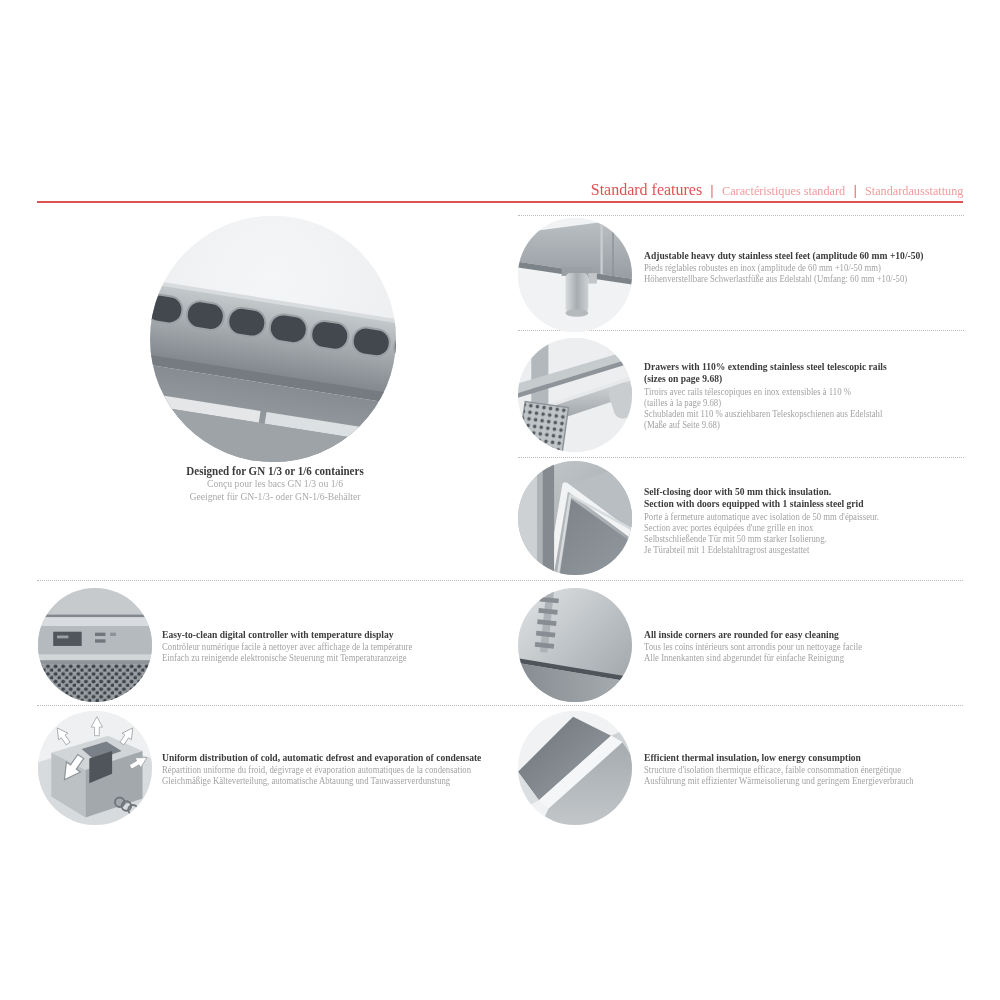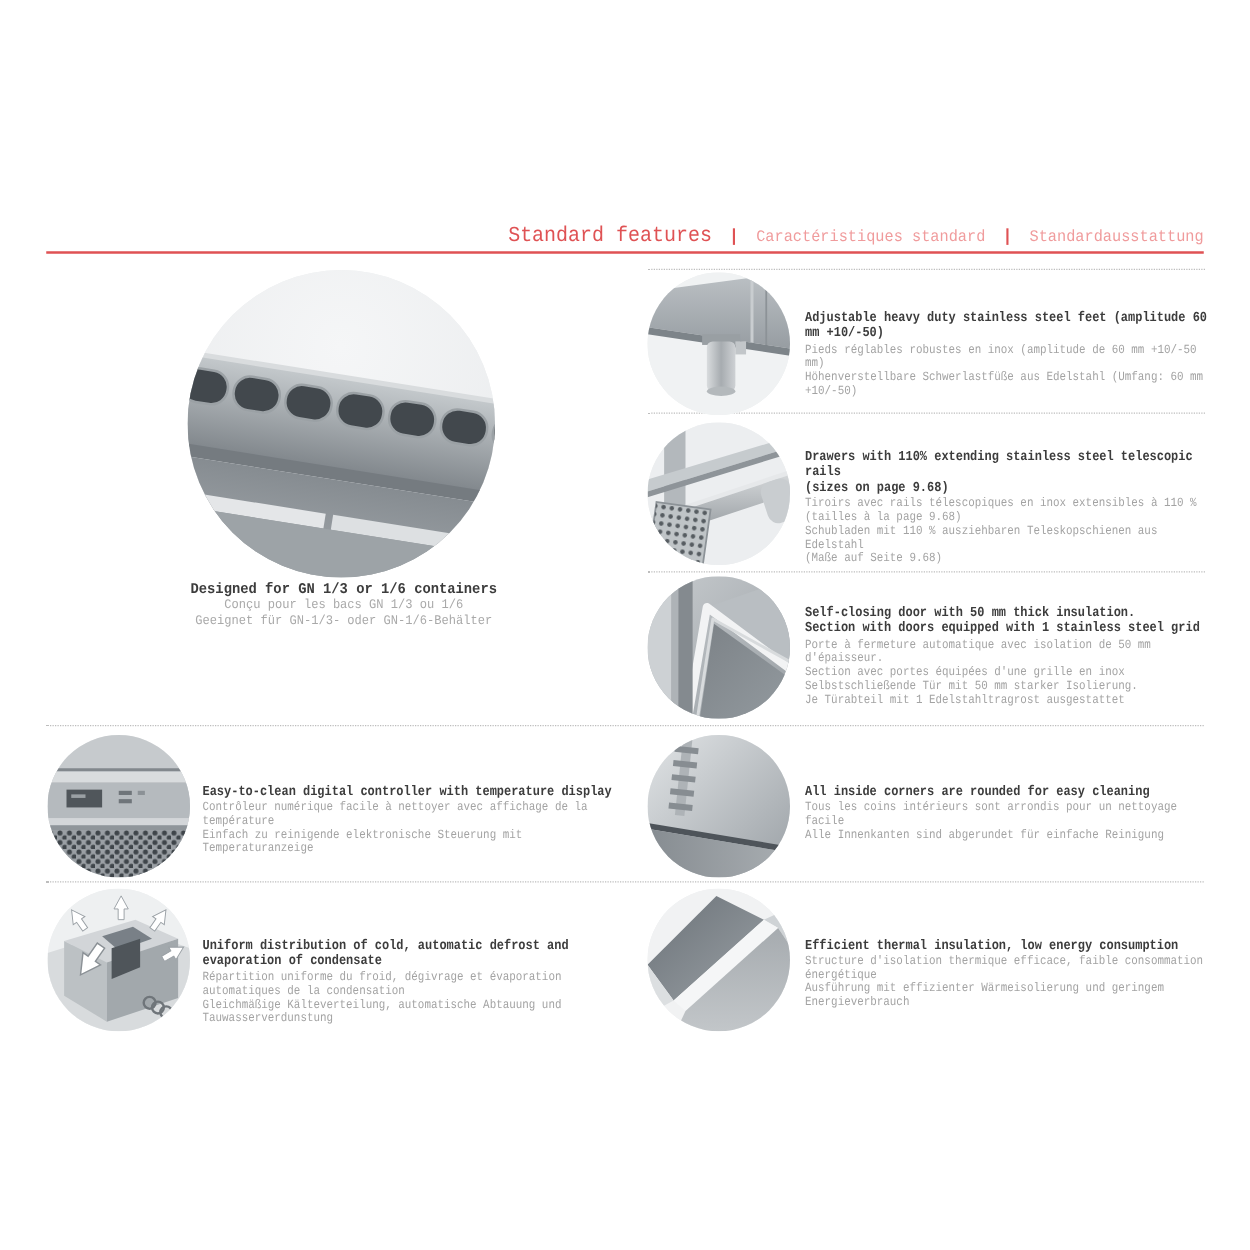--- a/index.html
+++ b/index.html
@@ -1,19 +1,19 @@
 <!DOCTYPE html>
 <html><head>
 <meta charset="utf-8">
 <style>
   :root{ --red:#df5254; --pink:#f09b9c; --dark:#3c3c3c; --sub:#a3a3a3; }
   *{box-sizing:border-box;}
   html,body{margin:0;padding:0;background:#fff;}
   .page{position:relative;width:1000px;height:1000px;background:#ffffff;
-        font-family:Liberation Mono, monospace;overflow:hidden;}
+        font-family:Liberation Serif, serif;overflow:hidden;}
 
   
   .header{position:absolute;top:180px;right:37px;white-space:nowrap;
           transform:scaleX(0.94);transform-origin:100% 50%;}
   .header .t1{font-size:17px;color:var(--red);}
   .header .sep{font-size:14px;color:var(--red);margin:0 5px;font-weight:bold;}
   .header .t2{font-size:13px;color:var(--pink);}
   .rule{position:absolute;left:37px;top:201px;width:926px;height:2px;background:var(--red);}
 
   .dotted{position:absolute;height:0;border-top:1px dotted #bdbdbd;}

